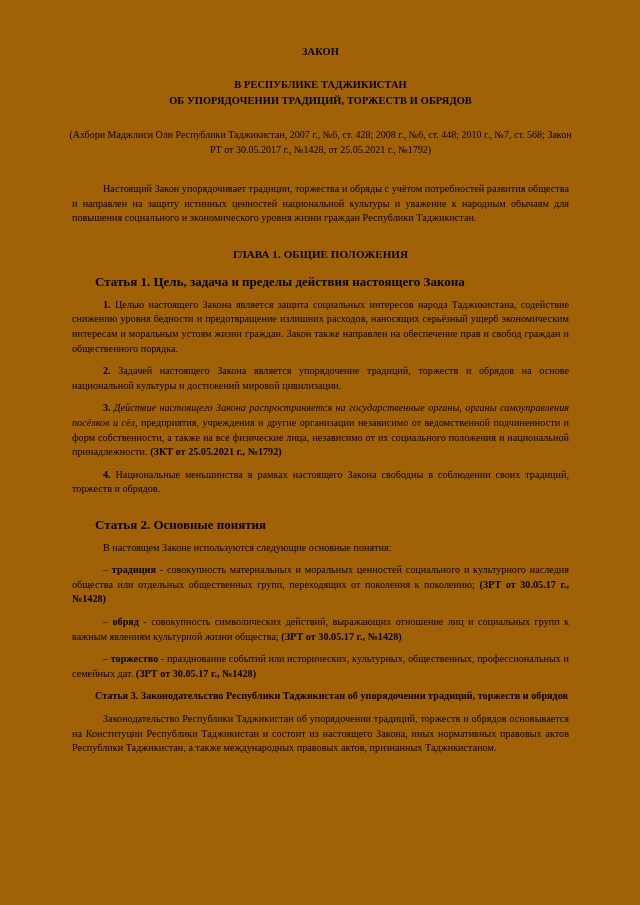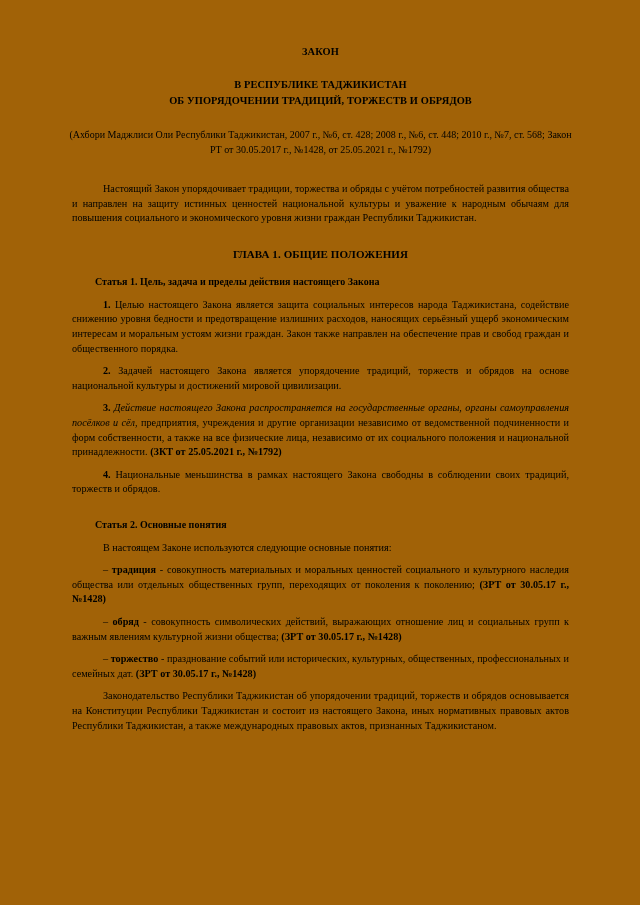--- a/index.html
+++ b/index.html
@@ -68,21 +68,21 @@
     text-align: center;
     font-weight: bold;
     font-size: 11px;
     line-height: 15.5px;
     letter-spacing: 0.1px;
     margin: 0;
   }
   .article-heading {
     text-indent: 31px;
     font-weight: bold;
-    font-size: 10px;
+    font-size: 13px;
     line-height: 14.6px;
     margin: 0;
     text-align: left;
   }
   .article-heading-wrap {
     font-weight: bold;
     font-size: 10.2px;
     line-height: 14.6px;
     margin: 0;
     text-align: justify;
@@ -136,20 +136,21 @@
     <p class="article-heading">Статья 2.  Основные понятия</p>
 
     <p class="para">В настоящем Законе используются следующие основные понятия:</p>
 
     <p class="para"><span class="dash">– </span><span class="term">традиция</span><span> - совокупность материальных и моральных ценностей социального и культурного наследия общества или отдельных общественных групп, переходящих от поколения к поколению; </span><span class="amend">(ЗРТ от 30.05.17 г., №1428)</span></p>
 
     <p class="para"><span class="dash">– </span><span class="term">обряд</span><span> -  совокупность символических действий, выражающих отношение лиц и социальных групп к важным явлениям культурной жизни общества;  </span><span class="amend">(ЗРТ от 30.05.17 г., №1428)</span></p>
 
     <p class="para"><span class="dash">– </span><span class="term">торжество</span><span> - празднование событий или исторических, культурных, общественных, профессиональных и семейных дат.  </span><span class="amend">(ЗРТ от 30.05.17 г., №1428)</span></p>
 
+    <p class="article-heading-wrap">Статья 3. Законодательство Республики Таджикистан об упорядочении традиций, торжеств и обрядов</p>
 
     <p class="para">Законодательство Республики Таджикистан об упорядочении традиций, торжеств и обрядов основывается на Конституции Республики Таджикистан и состоит из настоящего Закона, иных нормативных правовых актов Республики Таджикистан, а также международных правовых актов, признанных Таджикистаном.</p>
 
     <div class="spacer-md"></div>
 
 
   </div>
 </div>
 
 </body></html>

